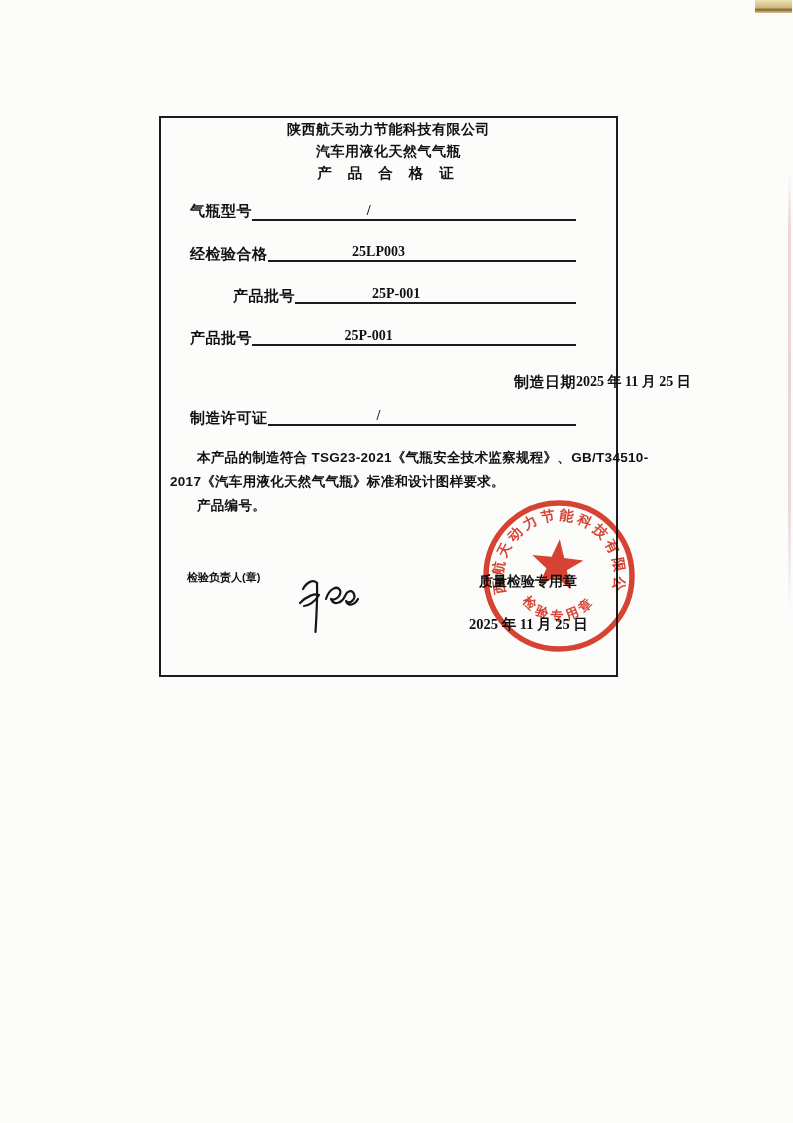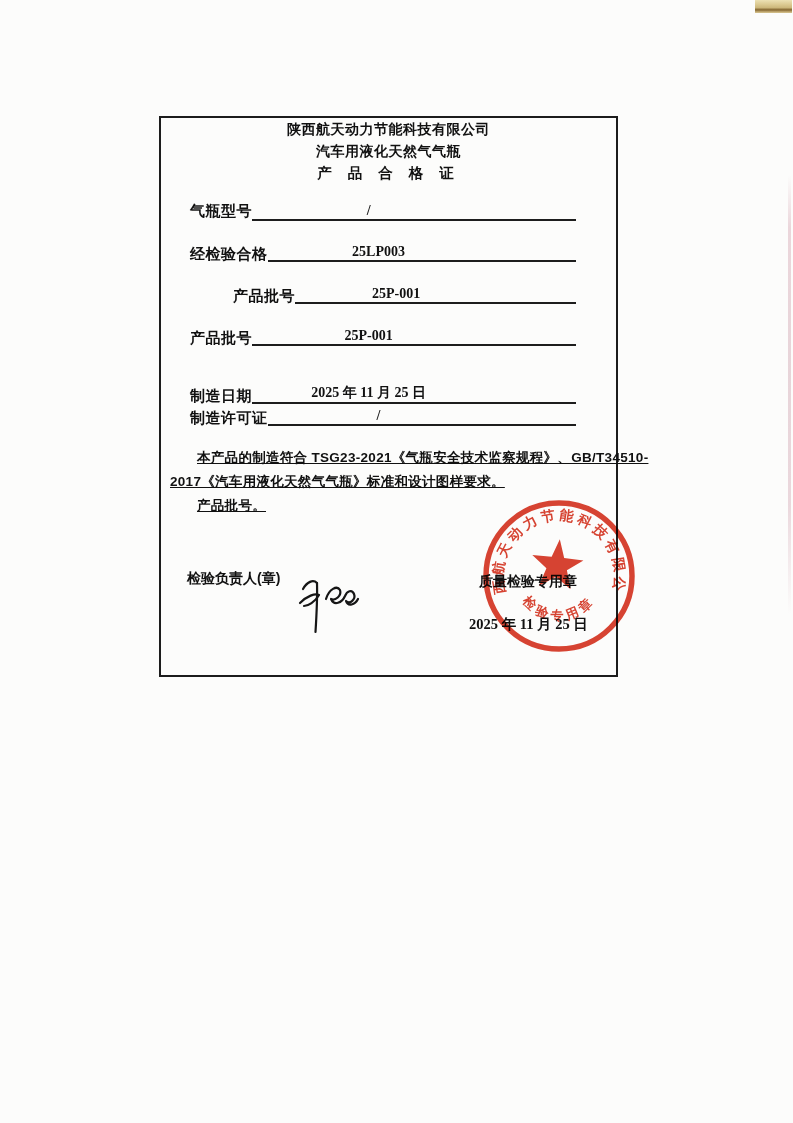--- a/index.html
+++ b/index.html
@@ -30,42 +30,42 @@
   .title{position:absolute;left:0;width:100%;text-align:center;font-weight:bold;white-space:nowrap;}
   .title-company{top:3px;font-size:14px;letter-spacing:.5px;}
   .title-product{top:25px;font-size:14px;letter-spacing:.5px;}
   .title-cert{top:46px;font-size:14.5px;letter-spacing:6px;}
 
   .field-row{
     position:absolute;left:29px;right:40px;height:20px;
     display:flex;align-items:flex-end;
   }
   .row-1{top:82px;align-items:center;} .row-2{top:124px;} .row-3{top:166px;margin-left:43px;}
-  .row-4{top:208px;} .row-5{top:266px;} .row-6{top:288px;justify-content:space-between;}
+  .row-4{top:208px;} .row-5{top:255px;flex-direction:column;} .row-6{top:288px;justify-content:space-between;}
   .field-label{
     font-weight:bold;font-size:15px;line-height:17px;white-space:nowrap;
     letter-spacing:.5px;
   }
   .field-line{
     flex:1;height:100%;border-bottom:2px solid #1d1d1d;position:relative;
   }
   .field-value{
     position:absolute;left:0;bottom:0;width:72%;text-align:center;
     font-family:"Liberation Serif",serif;font-weight:bold;font-size:14px;
     white-space:nowrap;
   }
 
   .statement{
     position:absolute;left:9px;top:328px;width:504px;
     font-weight:bold;font-size:13.5px;line-height:24px;letter-spacing:.3px;
   }
-  .statement p{margin:0;text-indent:2em;text-decoration:underline;}
+  .statement p{margin:0;text-indent:2em;}
 
   .inspector-label{
-    position:absolute;left:26px;top:452px;font-weight:bold;font-size:14px;white-space:nowrap;
+    position:absolute;left:26px;top:452px;font-weight:bold;font-size:11px;white-space:nowrap;
   }
   .signature-svg{position:absolute;left:135px;top:438px;}
 
   .qc-seal-label{
     position:absolute;left:318px;top:455px;font-weight:bold;font-size:14px;white-space:nowrap;z-index:1;
   }
   .qc-date{
     position:absolute;left:308px;top:497px;font-weight:bold;font-size:14.5px;
     font-family:"Liberation Serif",serif;white-space:nowrap;z-index:1;
   }
@@ -122,21 +122,21 @@
     </div>
     <div class="field-row row-6">
       <span class="field-label">制造许可证</span>
       <span class="field-line">
         <span class="field-value">/</span>
       </span>
     </div>
 
     <div class="statement">
       <p>本产品的制造符合 TSG23-2021《气瓶安全技术监察规程》、GB/T34510-2017《汽车用液化天然气气瓶》标准和设计图样要求。</p>
-      <p>产品批号。</p>
+      <p>产品编号。</p>
     </div>
 
     <div class="inspector-label">检验负责人(章)</div>
 
     <svg class="signature-svg" width="66" height="84" viewBox="0 0 66 84" aria-hidden="true">
       <g fill="none" stroke="#161616" stroke-width="2.2" stroke-linecap="round" stroke-linejoin="round">
         <path d="M7,33 C11,26 17,23 21,27"></path>
         <path d="M4,47 C11,40 19,37 23,39 C19,46 12,50 8,50"></path>
         <path d="M21,27 C21.5,43 20.5,60 19.5,76"></path>
         <path d="M30,43 C33,33 41,29 44,34 C46,40 39,45 35,43 C38,50 46,47 49,40 C51,35 56,33 58,38 C60,43 54,49 50,45 C52,51 59,49 62,43"></path>

